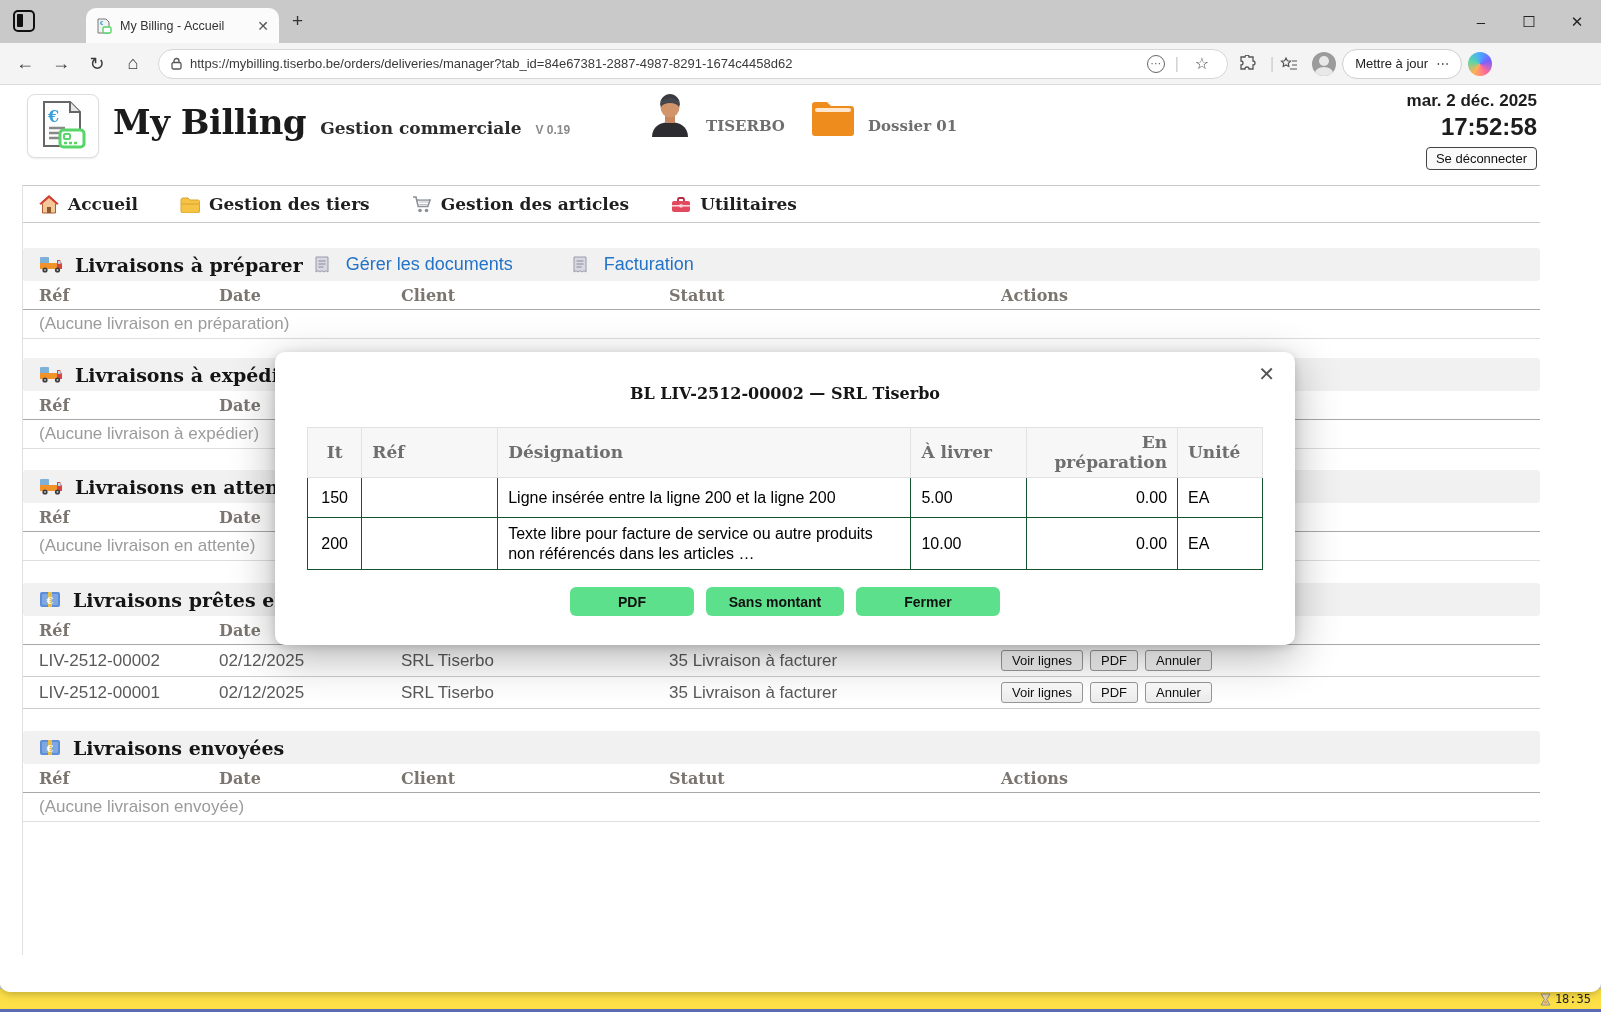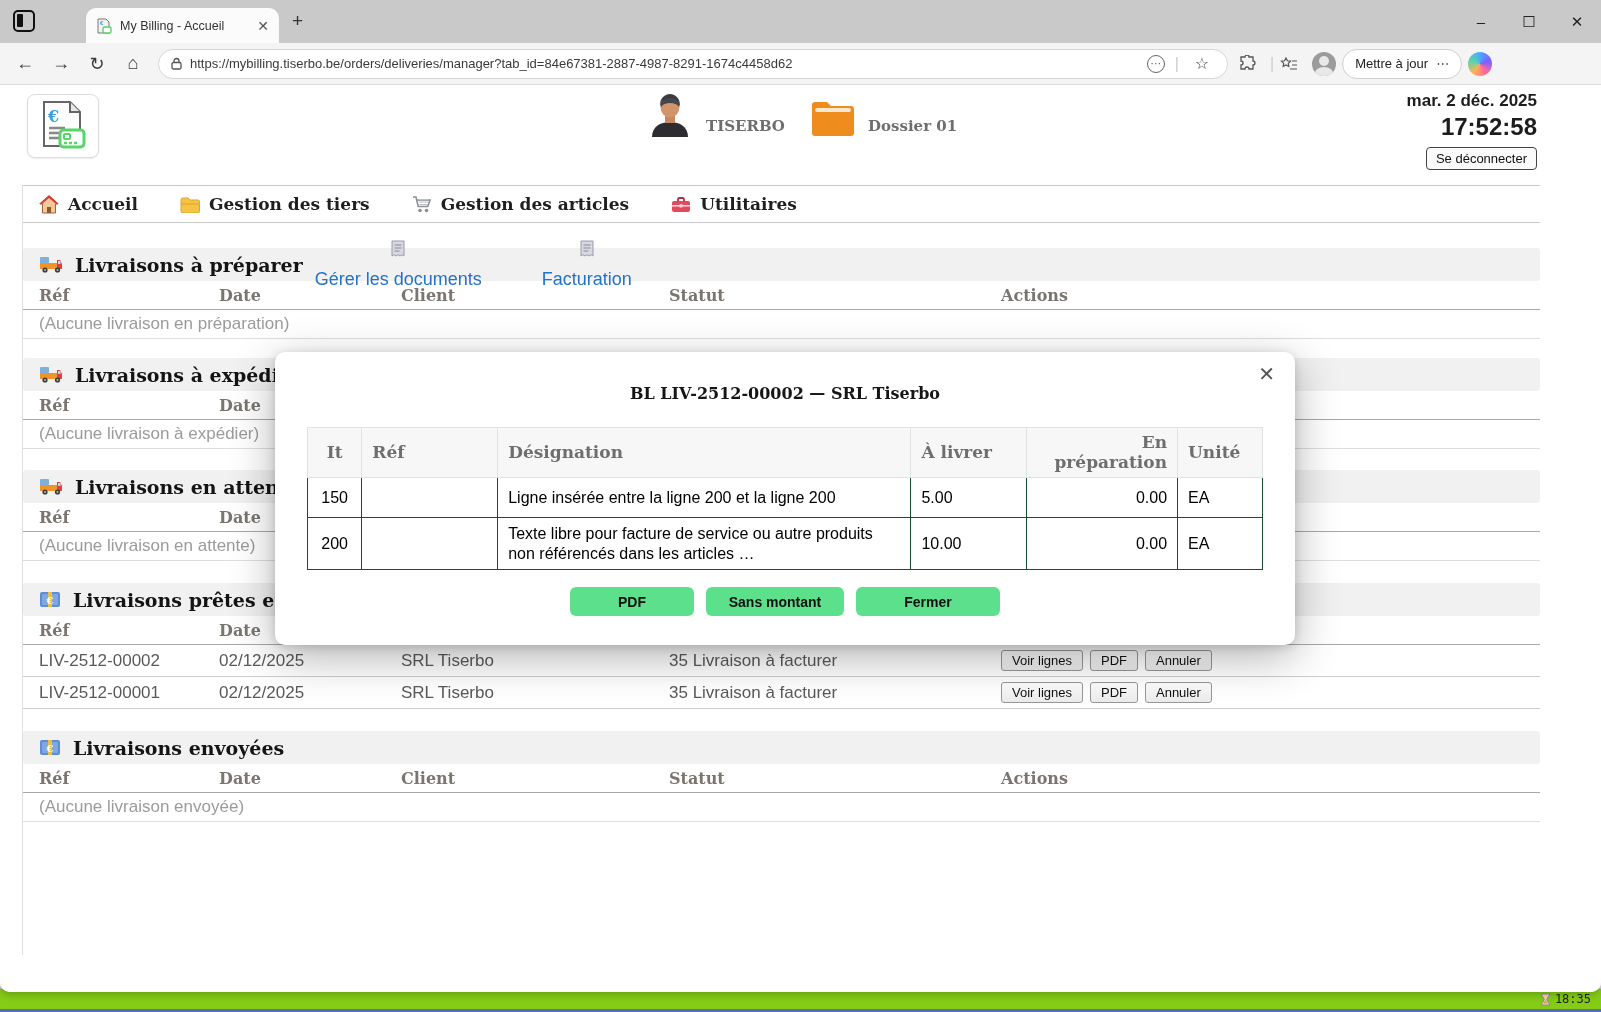--- a/index.html
+++ b/index.html
@@ -1,20 +1,20 @@
 <!DOCTYPE html>
 <html><head>
 <meta charset="utf-8">
 <style>
   * { margin:0; padding:0; box-sizing:border-box; }
   html,body { width:1601px; height:1012px; font-family:"Liberation Sans",sans-serif; }
   .screen { position:relative; width:1601px; height:1012px; background:#dedede; overflow:hidden; }
 
   
-  .taskbar { position:absolute; left:0; bottom:0; width:100%; height:24px; background:#84cc16; border-top:1px solid #c2c2c2;text-align:center; }
+  .taskbar { position:absolute; left:0; bottom:0; width:100%; height:24px; background:#fde047; border-top:1px solid #c2c2c2;text-align:center; }
   .taskbar .clock { position:absolute; right:10px; top:3px; display:flex; align-items:center; gap:4px;
     font-family:"DejaVu Sans Mono",monospace; font-size:12px; color:#222; }
   .bottom-line { position:absolute; left:0; bottom:0; width:100%; height:3px; background:#5a6db4; }
 
   
   .browser { position:absolute; left:0; top:0; width:1601px; height:992px; background:#fff;
     border-radius:0 0 10px 10px; overflow:hidden; display:flex; flex-direction:column;
     box-shadow:0 2px 8px rgba(0,0,0,.25); }
   .tabstrip { height:43px; background:#c9c9c9; position:relative; flex:none; }
   .workspace-btn { position:absolute; left:13px; top:10px; width:22px; height:22px; border:2.5px solid #111; border-radius:5px; background:#c9c9c9; }
@@ -65,21 +65,21 @@
 
   .main-wrap { margin:0 61px 0 22px; border-left:1px solid #e0e0e0; min-height:770px; }
   .navbar { border-top:1px solid #c9c9c9; border-bottom:1px solid #c9c9c9; height:38px; display:flex; align-items:center; gap:42px; padding-left:16px; }
   .nav-item { display:flex; align-items:center; gap:9px; font-size:17px; color:#1f1f1f; }
   .nav-item .lbl { font-family:"DejaVu Serif",serif; font-weight:bold; }
 
   .section { margin-top:19px; }
   .sec1 { margin-top:25px; }
   .sec-bar { height:33px; background:#f1f1f1; border-radius:3px; display:flex; align-items:center; padding-left:16px; gap:12px; }
   .sec-title { font-size:19px; color:#141414; }
-  .sec-link { display:flex; align-items:center; gap:11px; font-size:18px; color:#2373c8;flex-direction:column; }
+  .sec-link { display:flex; align-items:center; gap:17px; font-size:18px; color:#2373c8; }
   .sec-link:first-of-type { margin-left:108px; }
   .sec-link + .sec-link { margin-left:48px; }
 
   .tbl-head, .tbl-row, .tbl-empty { display:grid; grid-template-columns:180px 182px 268px 332px 1fr; padding-left:16px; align-items:center; }
   .tbl-head { height:29px; border-bottom:1px solid #a8a8a8; }
   .tbl-head span { font-family:"DejaVu Serif",serif; font-weight:bold; font-size:16px; color:#7b756f; }
   .tbl-empty { height:29px; border-bottom:1px solid #ddd; font-size:17px; color:#9b9b9b; }
   .tbl-row { height:32px; border-bottom:1px solid #ccc; font-size:17px; color:#5a5a5a; }
   .row-actions { display:flex; gap:7px; }
   .mini-btn { font-size:13px; color:#111; background:linear-gradient(#fefefe,#ebebeb); border:1px solid #979797; border-radius:3px; padding:2px 10px; }
@@ -193,20 +193,25 @@
         <div class="logo-box">
           <svg width="50" height="52" viewBox="0 0 50 52">
             <path d="M6 2h26l10 10v34H6z" fill="#fdfdfd" stroke="#666" stroke-width="2"></path>
             <path d="M32 2v10h10" fill="#e8e8e8" stroke="#666" stroke-width="2"></path>
             <text x="10" y="22" font-size="16" font-weight="bold" fill="#3aa0d8" font-family="DejaVu Serif,serif">€</text>
             <path d="M11 28h16M11 33h16M11 38h10" stroke="#888" stroke-width="2.4"></path>
             <rect x="22" y="30" width="24" height="17" rx="3.5" fill="#fff" stroke="#57d569" stroke-width="3"></rect>
             <rect x="26" y="34" width="6" height="5" rx="1" fill="none" stroke="#57d569" stroke-width="2"></rect>
             <path d="M26 43h3M31 43h3M36 43h3" stroke="#57d569" stroke-width="2.4"></path>
           </svg>
+        </div>
+        <div class="title-block">
+          <span class="app-title slab">My Billing</span>
+          <span class="app-sub slab">Gestion commerciale</span>
+          <span class="app-ver">V 0.19</span>
         </div>
         <div class="user-block">
           <span>
             <svg width="44" height="46" viewBox="0 0 44 46">
               <path d="M4 46c0-10 8-15 18-15s18 5 18 15z" fill="#2c2c31"></path>
               <rect x="17" y="22" width="10" height="10" fill="#c8885f"></rect>
               <ellipse cx="22" cy="16" rx="9.5" ry="10.5" fill="#d2946a"></ellipse>
               <path d="M12 14c0-7 5-11 10-11s10 4 10 11c0-3-4-6-10-6s-10 3-10 6z" fill="#3a3a40"></path>
               <path d="M12 13c2-4 6-6 10-6s8 2 10 6l-1 3c-2-3-5-4-9-4s-7 1-9 4z" fill="#45454c"></path>
             </svg>

